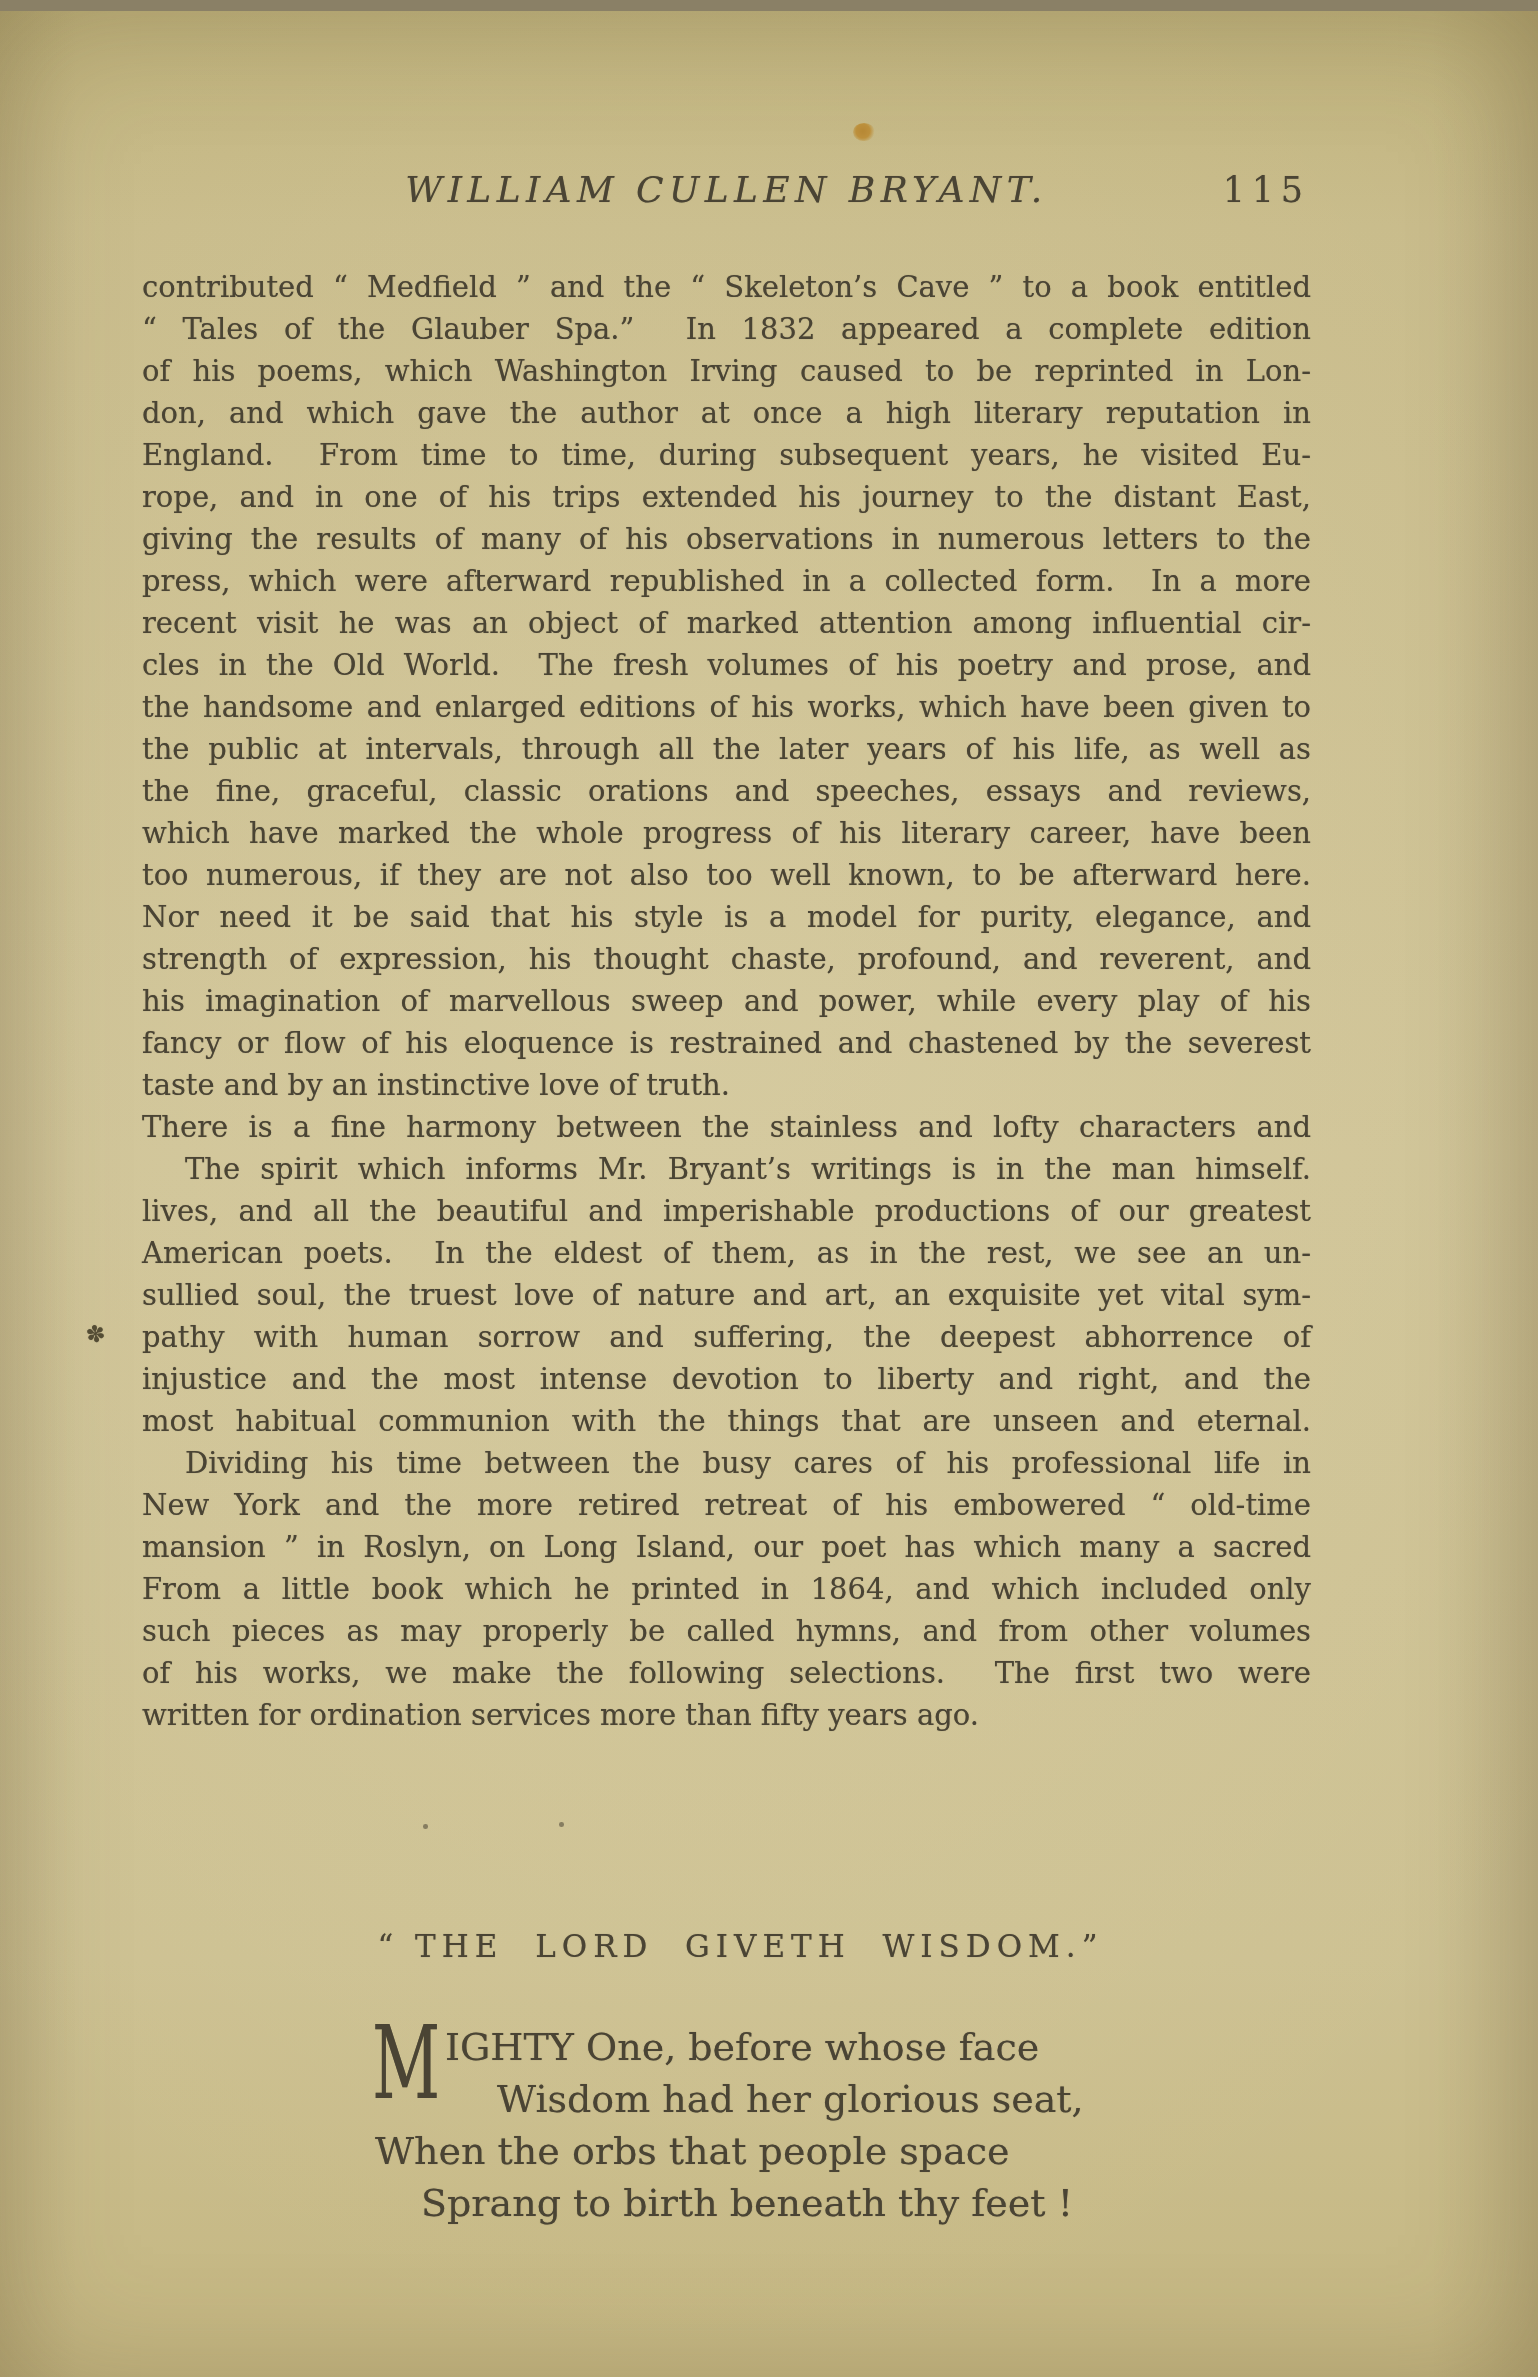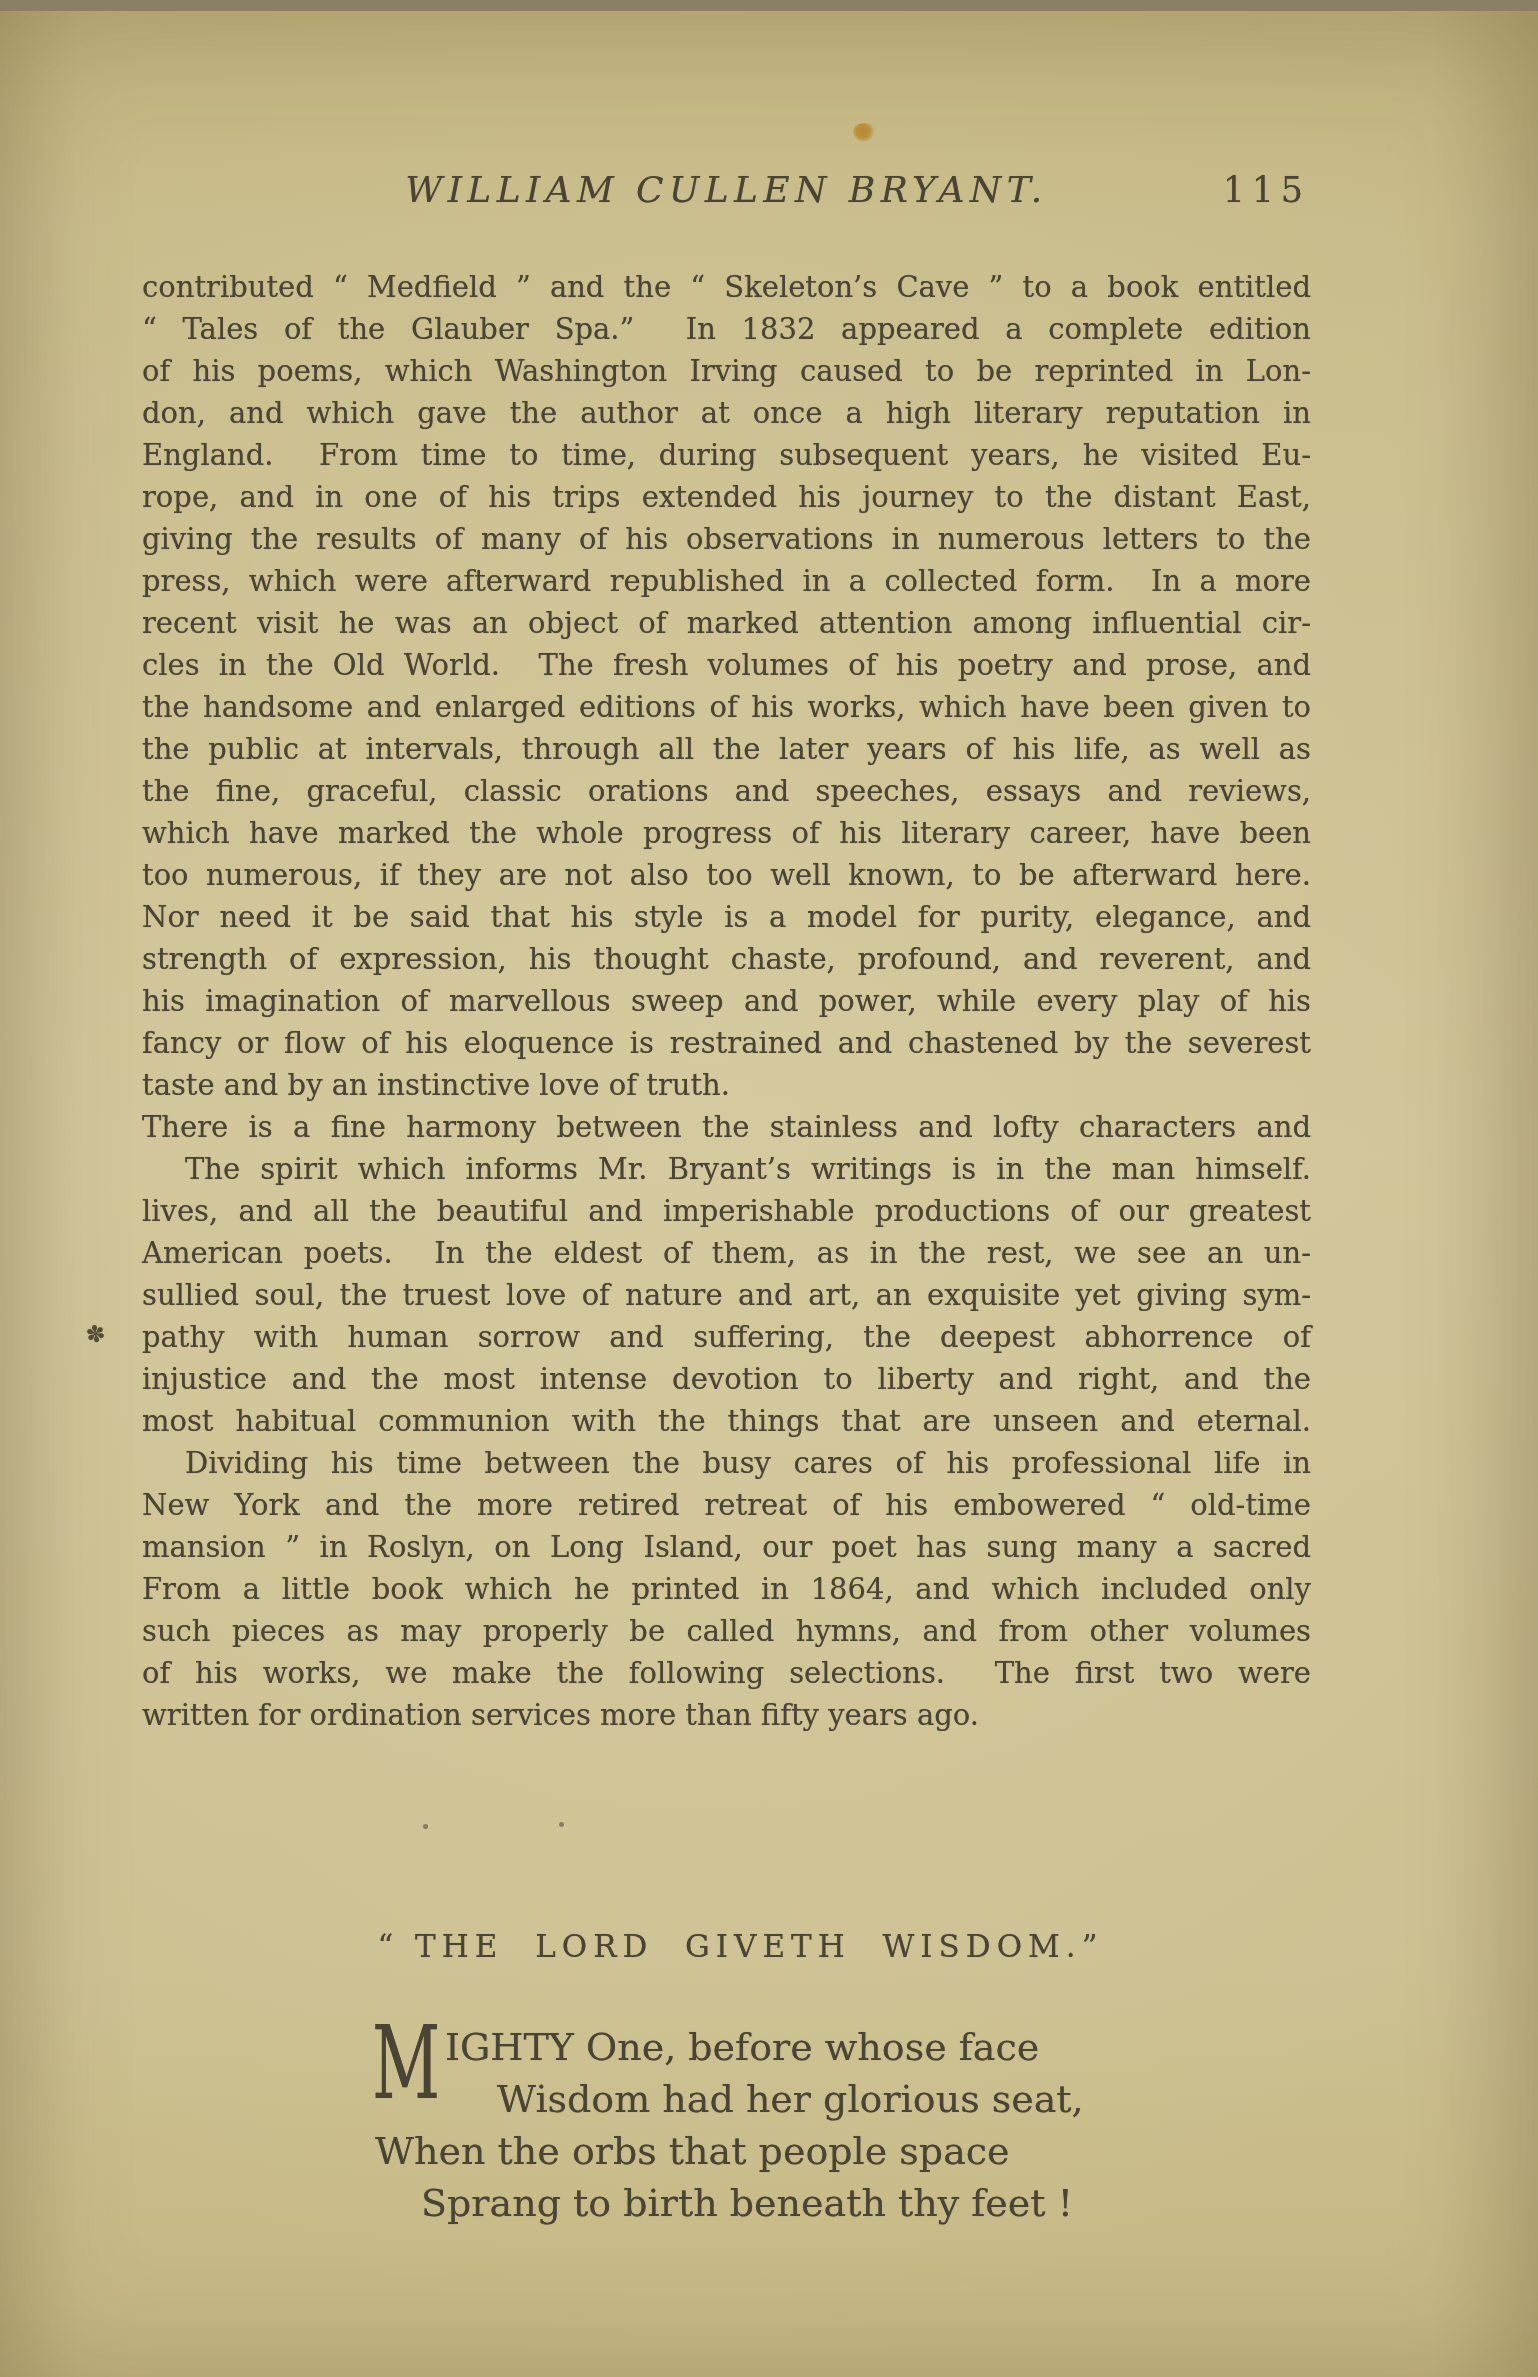--- a/index.html
+++ b/index.html
@@ -130,33 +130,33 @@
       <div class="line" data-style="left">taste and by an instinctive love of truth.</div>
 
       <div class="line" data-style="justify">There is a fine harmony between the stainless and lofty characters and</div>
 
       <div class="line" data-style="indent">The spirit which informs Mr. Bryant’s writings is in the man himself.</div>
 
       <div class="line" data-style="justify">lives, and all the beautiful and imperishable productions of our greatest</div>
 
       <div class="line" data-style="justify">American poets.  In the eldest of them, as in the rest, we see an un-</div>
 
-      <div class="line" data-style="justify">sullied soul, the truest love of nature and art, an exquisite yet giving sym-</div>
+      <div class="line" data-style="justify">sullied soul, the truest love of nature and art, an exquisite yet vital sym-</div>
 
       <div class="line" data-style="justify">pathy with human sorrow and suffering, the deepest abhorrence of</div>
 
       <div class="line" data-style="justify">injustice and the most intense devotion to liberty and right, and the</div>
 
       <div class="line" data-style="justify">most habitual communion with the things that are unseen and eternal.</div>
 
       <div class="line" data-style="indent">Dividing his time between the busy cares of his professional life in</div>
 
       <div class="line" data-style="justify">New York and the more retired retreat of his embowered “ old-time</div>
 
-      <div class="line" data-style="justify">mansion ” in Roslyn, on Long Island, our poet has sung many a sacred</div>
+      <div class="line" data-style="justify">mansion ” in Roslyn, on Long Island, our poet has which many a sacred</div>
 
 
       <div class="line" data-style="justify">From a little book which he printed in 1864, and which included only</div>
 
       <div class="line" data-style="justify">such pieces as may properly be called hymns, and from other volumes</div>
 
       <div class="line" data-style="justify">of his works, we make the following selections.  The first two were</div>
 
       <div class="line" data-style="left">written for ordination services more than fifty years ago.</div>
     </div>

